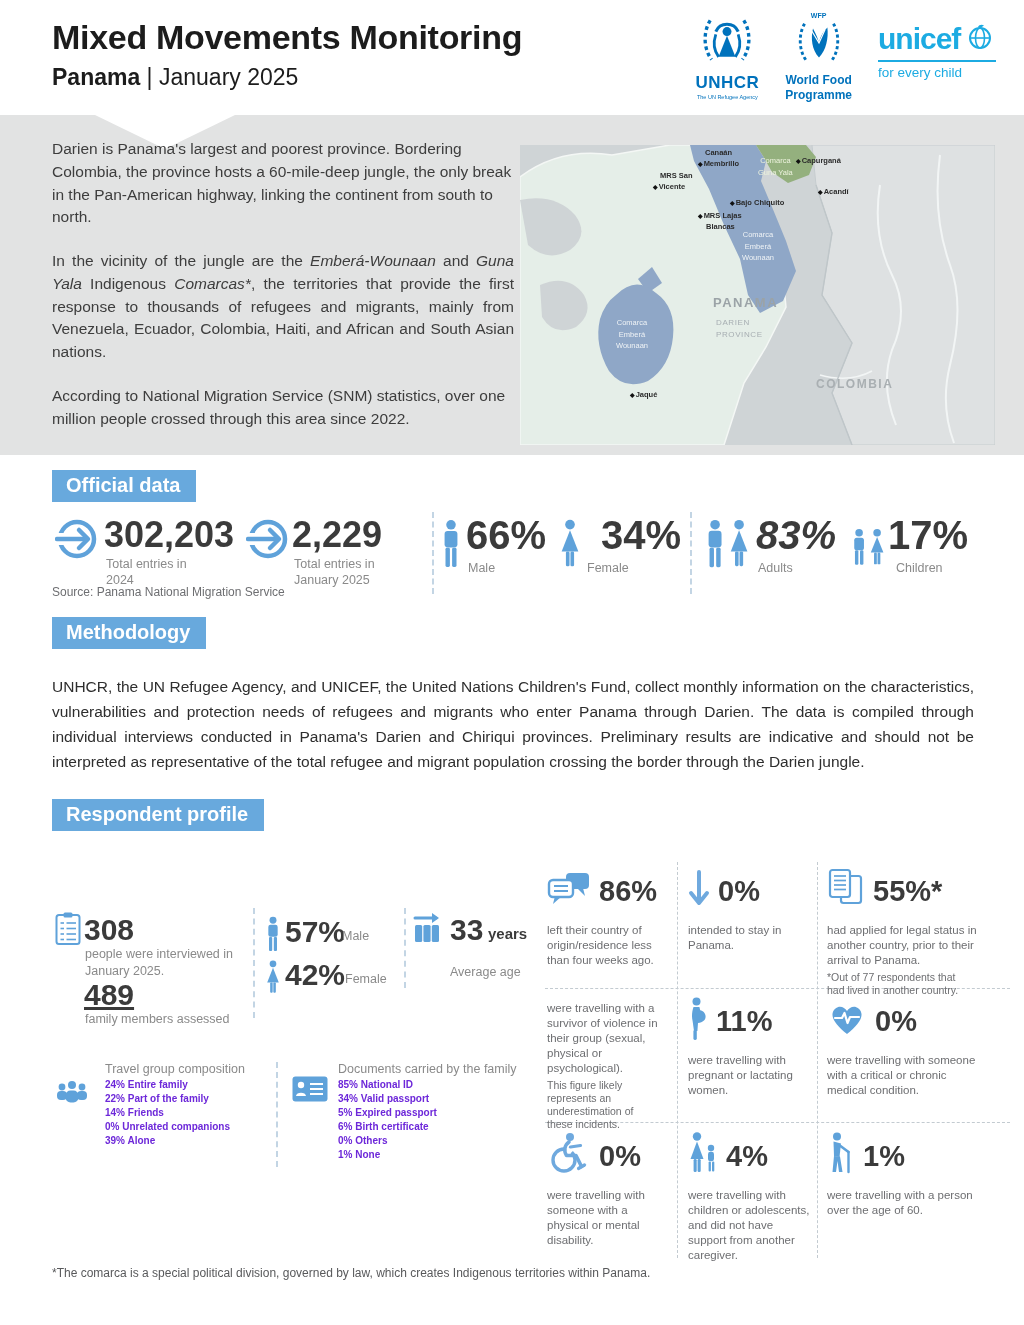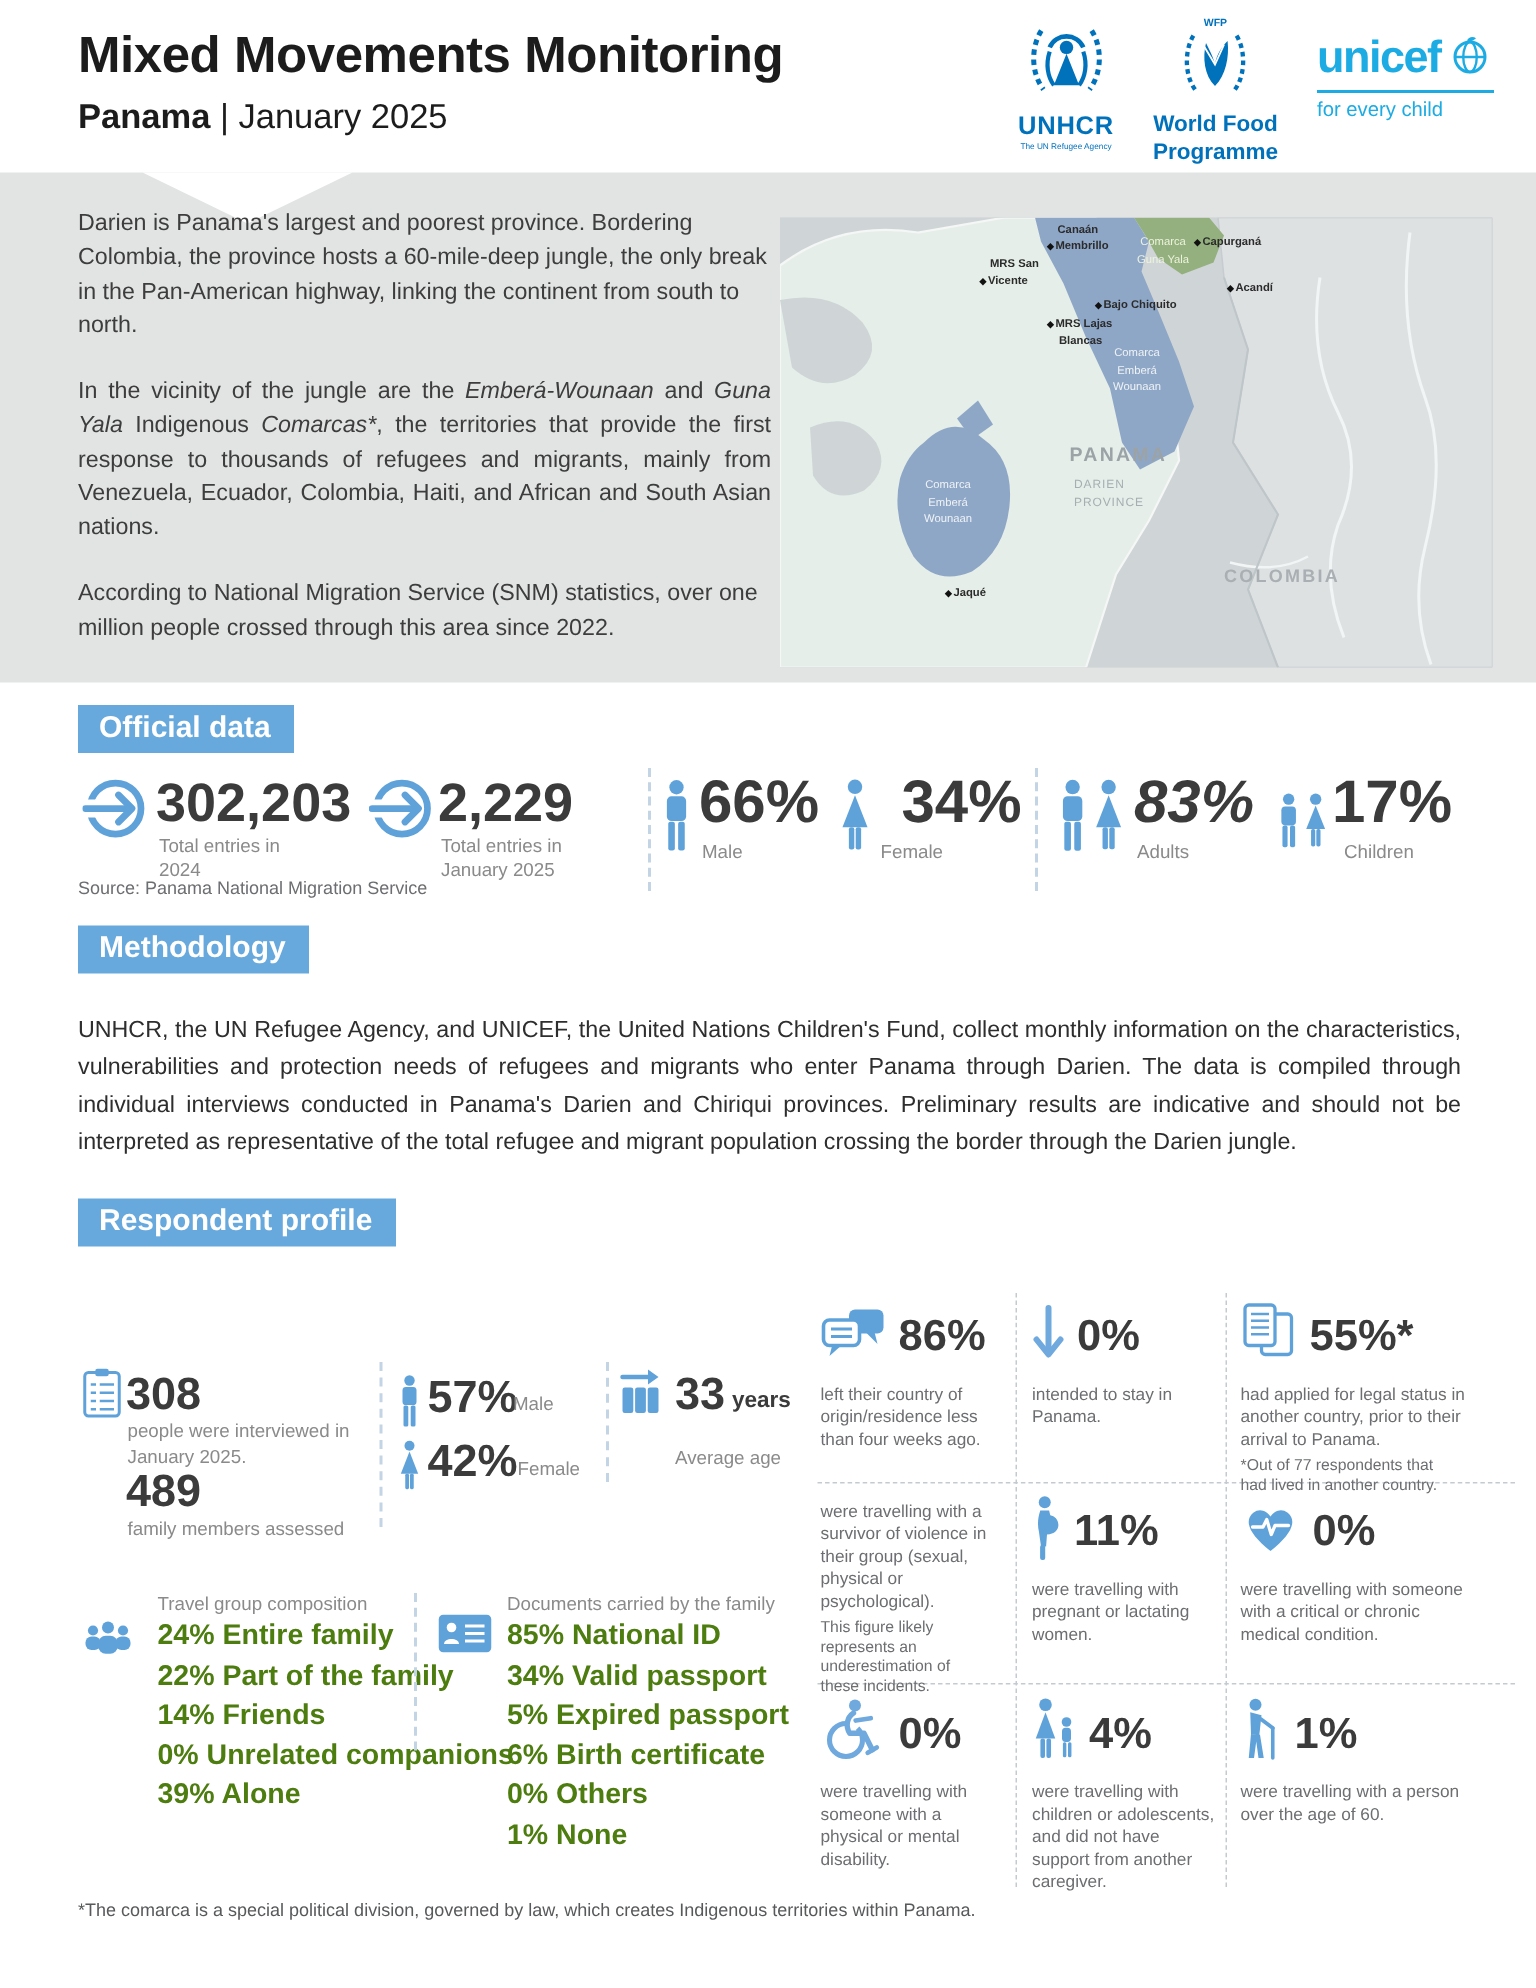--- a/index.html
+++ b/index.html
@@ -9,21 +9,21 @@
 
   
   .title{left:52px;top:18px;font-size:34px;font-weight:bold;color:#1c1c1c;letter-spacing:-0.3px;}
   .subtitle{left:52px;top:64px;font-size:23px;color:#1c1c1c;}
   .subtitle b{font-weight:bold;}
   .logos{right:28px;top:12px;display:flex;align-items:flex-start;gap:26px;}
   .logo-block{display:flex;flex-direction:column;align-items:center;color:#0072BC;}
   .logo-name{font-weight:bold;font-size:17px;letter-spacing:.5px;margin-top:1px;}
   .logo-tag{font-size:5.5px;margin-top:1px;}
   .wfp-acronym{font-size:7px;font-weight:bold;}
-  .wfp-name{font-size:15px;font-weight:bold;text-align:center;line-height:1.25;margin-top:2px;}
+  .wfp-name{font-size:12px;font-weight:bold;text-align:center;line-height:1.25;margin-top:2px;}
   .unicef-block{color:#1CABE2;align-items:flex-start;margin-top:10px;}
   .unicef-row{display:flex;align-items:center;gap:6px;}
   .unicef-word{font-size:30px;font-weight:bold;letter-spacing:-1px;}
   .unicef-line{width:118px;border-top:2px solid #1CABE2;margin:4px 0 3px;}
   .unicef-tag{font-size:13.5px;}
 
   
   .intro-bg{left:0;top:115px;width:1024px;height:340px;background:#E2E3E3;}
   .notch{left:95px;top:115px;width:0;height:0;border-left:70px solid transparent;
          border-right:70px solid transparent;border-top:34px solid #ffffff;}
@@ -53,21 +53,21 @@
   .hdash-grey{border-top:1.5px dashed #c3cbd1;}
 
   
   .method-text{left:52px;top:658px;width:922px;font-size:15.5px;line-height:1.63;
                color:#2e2e2e;text-align:justify;}
 
   
   .rp-big{font-size:30px;font-weight:bold;color:#3b3b3b;line-height:1;}
   .rp-label{font-size:12.5px;color:#8a8a8a;line-height:1.35;}
   .list-title{font-size:12.5px;color:#8a8a8a;margin:0 0 2px 0;}
-  .list{list-style:none;margin:0;padding:0;font-size:19px;font-weight:bold;color:#4d7c0f;line-height:1.4;}
+  .list{list-style:none;margin:0;padding:0;font-size:10px;font-weight:bold;color:#6d28d9;line-height:1.4;}
   .cell-value{font-size:29px;font-weight:bold;color:#3b3b3b;}
   .cell-head{display:flex;align-items:center;gap:8px;height:52px;}
   .cell-text{margin:6px 0 0 0;font-size:11.5px;color:#6d6e71;line-height:1.3;}
   .cell-note{margin:3px 12px 0 0;font-size:10.5px;color:#6d6e71;line-height:1.25;}
   .grid-cell{position:absolute;}
   .c1{width:122px;} .c2{width:122px;} .c3{width:150px;}
 
   .footnote{left:52px;top:1266px;font-size:12px;color:#58595B;}
 
   .icon-blue{fill:#5FA2DA;}
@@ -288,21 +288,21 @@
           <line x1="11.5" y1="16.5" x2="21" y2="16.5"></line>
         <line x1="5.5" y1="22" x2="9" y2="22"></line>
           <line x1="11.5" y1="22" x2="21" y2="22"></line>
         <line x1="5.5" y1="27.5" x2="9" y2="27.5"></line>
           <line x1="11.5" y1="27.5" x2="21" y2="27.5"></line>
       </g>
     </svg>
   </span>
   <span class="abs rp-big" style="left:84px;top:915px;">308</span>
   <span class="abs rp-label" style="left:85px;top:946px;width:160px;">people were interviewed in January 2025.</span>
-  <span class="abs rp-big" style="left:84px;top:980px;">489</span>
+  <span class="abs rp-big" style="left:84px;top:980px;text-decoration:underline;">489</span>
   <span class="abs rp-label" style="left:85px;top:1011px;width:180px;">family members assessed</span>
 
   <div class="abs vdash" style="left:253px;top:908px;height:110px;"></div>
 
   <span class="abs" style="left:265px;top:915px;">
     <svg width="16" height="40" viewBox="0 0 24 56">
         <g class="icon-blue">
       <circle cx="12" cy="6" r="5.2"></circle>
           <rect x="5" y="12.6" width="14" height="18" rx="3.4"></rect>
       <rect x="6" y="31" width="4.8" height="21" rx="1.6"></rect>

